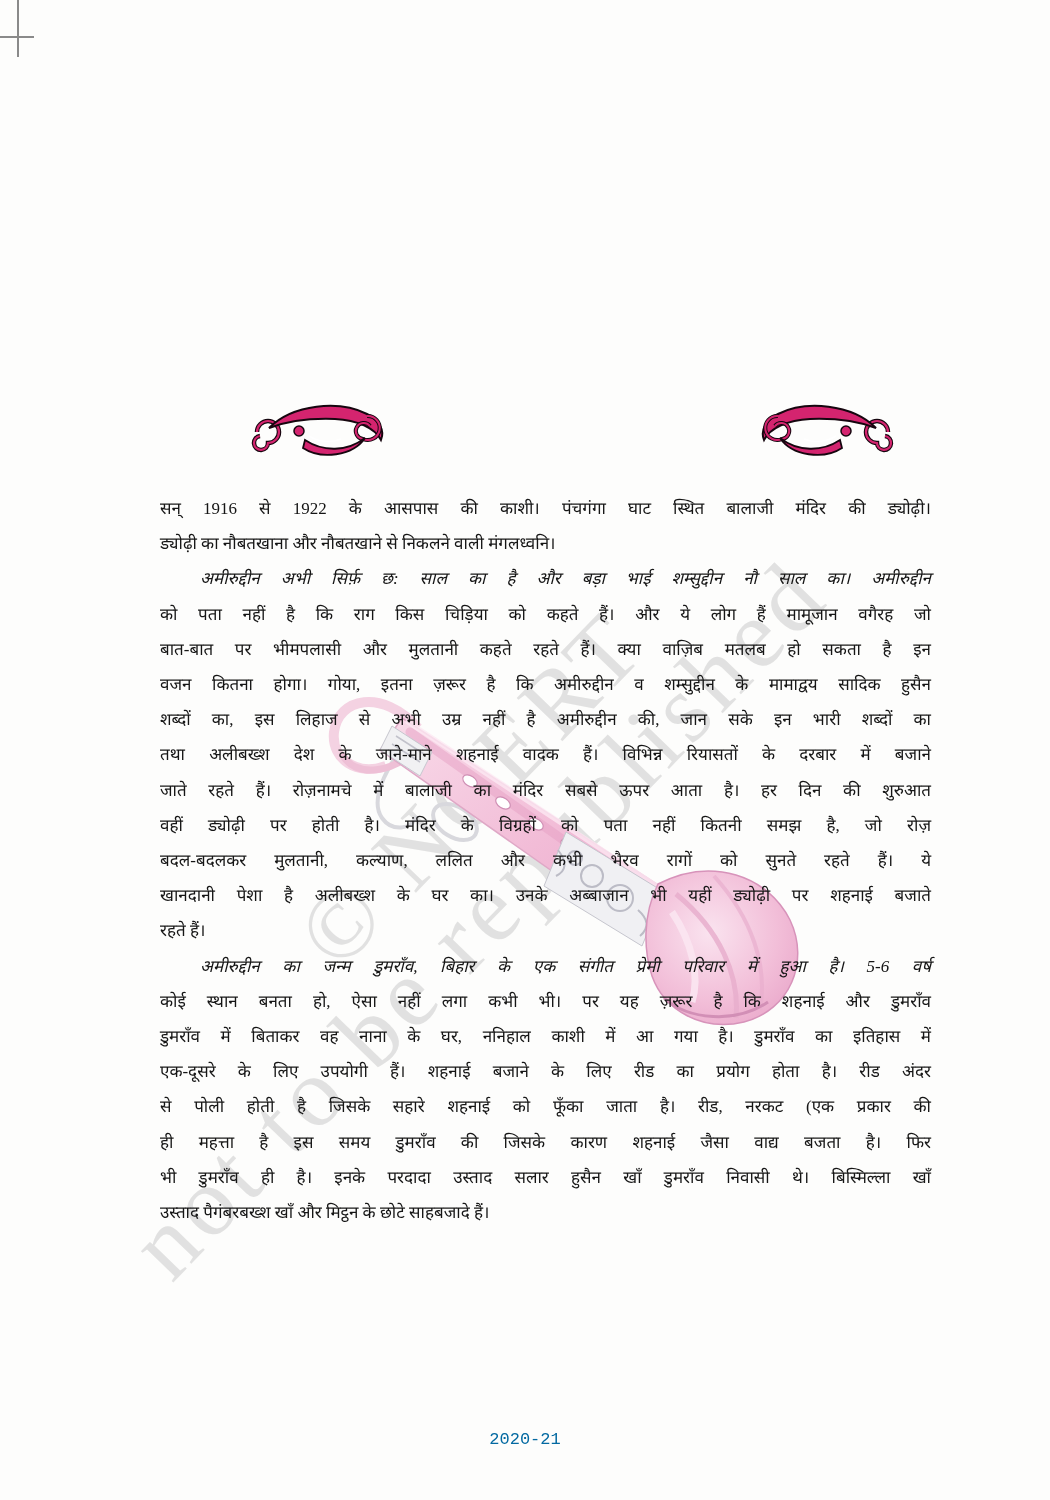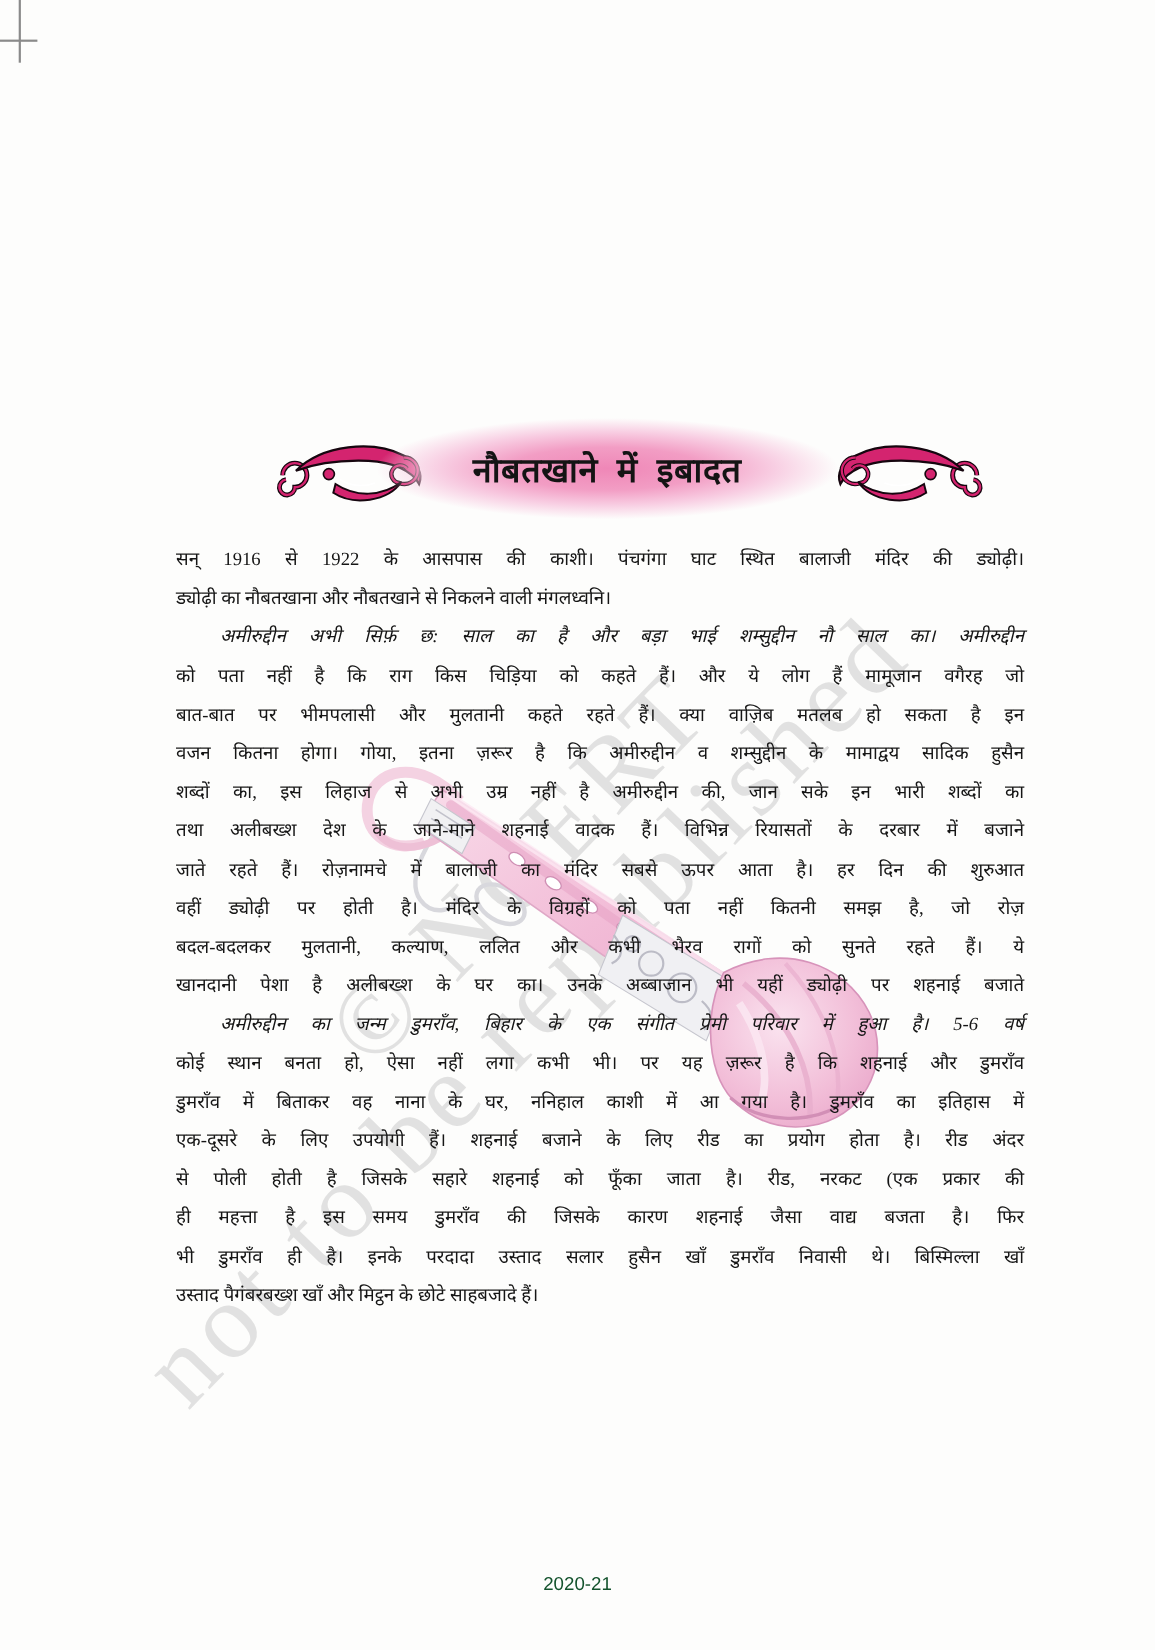--- a/index.html
+++ b/index.html
@@ -53,22 +53,22 @@
   .body-text{
     position:absolute;left:160px;top:491px;width:771px;z-index:3;
     font-size:17px;line-height:35.2px;
   }
   .pline{text-align:justify;text-align-last:justify;}
   .pl-last{text-align-last:left;}
   .pl-indent{text-indent:40px;font-style:italic;}
 
   .page-footer{
     position:absolute;left:0;top:1430px;width:100%;text-align:center;z-index:3;
-    font-family:Liberation Sans, sans-serif;
-    font-size:17px;color:#14532d;
+    font-family:Liberation Mono, monospace;
+    font-size:17px;color:#0369a1;
   }
 </style>
 </head>
 <body>
 
 <div class="page">
 
   <div class="crop-mark">
     <span class="v"></span>
     <span class="h"></span>
@@ -131,23 +131,20 @@
       <path d="M14,36 a11,11 0 1,1 11,11 a7,7 0 1,1 -8,-7" fill="none" stroke="#16060f" stroke-width="4.5"></path>
       <path d="M14,36 a11,11 0 1,1 11,11 a7,7 0 1,1 -8,-7" fill="none" stroke="#d4246f" stroke-width="2.2"></path>
       <path d="M26,32 C50,8 96,4 124,18 C136,24 142,34 138,44 C132,32 114,24 92,23 C66,22 42,26 26,32 Z" fill="#d4246f" stroke="#16060f" stroke-width="2"></path>
       <circle cx="56" cy="35" r="5" fill="#d4246f" stroke="#16060f" stroke-width="1.5"></circle>
       <path d="M124,20 a12,12 0 1,1 -4,23 a8,8 0 1,1 7,-13" fill="none" stroke="#16060f" stroke-width="4"></path>
       <path d="M124,20 a12,12 0 1,1 -4,23 a8,8 0 1,1 7,-13" fill="none" stroke="#d4246f" stroke-width="2"></path>
       <path d="M62,44 C80,56 104,56 122,42 C110,60 78,64 60,52 Z" fill="#d4246f" stroke="#16060f" stroke-width="1.8"></path>
       <path d="M66,40 C76,46 88,47 98,43" stroke="#ffffff" stroke-width="1.5" fill="none"></path>
     </svg>
 
-    <div class="title-oval">
-      <h1 class="chapter-title">नौबतखाने में इबादत</h1>
-    </div>
 
     <svg class="flourish right" width="150" height="62" viewBox="0 0 150 62" aria-hidden="true">
       <path d="M14,36 a11,11 0 1,1 11,11 a7,7 0 1,1 -8,-7" fill="none" stroke="#16060f" stroke-width="4.5"></path>
       <path d="M14,36 a11,11 0 1,1 11,11 a7,7 0 1,1 -8,-7" fill="none" stroke="#d4246f" stroke-width="2.2"></path>
       <path d="M26,32 C50,8 96,4 124,18 C136,24 142,34 138,44 C132,32 114,24 92,23 C66,22 42,26 26,32 Z" fill="#d4246f" stroke="#16060f" stroke-width="2"></path>
       <circle cx="56" cy="35" r="5" fill="#d4246f" stroke="#16060f" stroke-width="1.5"></circle>
       <path d="M124,20 a12,12 0 1,1 -4,23 a8,8 0 1,1 7,-13" fill="none" stroke="#16060f" stroke-width="4"></path>
       <path d="M124,20 a12,12 0 1,1 -4,23 a8,8 0 1,1 7,-13" fill="none" stroke="#d4246f" stroke-width="2"></path>
       <path d="M62,44 C80,56 104,56 122,42 C110,60 78,64 60,52 Z" fill="#d4246f" stroke="#16060f" stroke-width="1.8"></path>
       <path d="M66,40 C76,46 88,47 98,43" stroke="#ffffff" stroke-width="1.5" fill="none"></path>
@@ -163,20 +160,21 @@
         <div class="pline pl-indent">अमीरुद्दीन अभी सिर्फ़ छ: साल का है और बड़ा भाई शम्सुद्दीन नौ साल का। अमीरुद्दीन</div>
         <div class="pline">को पता नहीं है कि राग किस चिड़िया को कहते हैं। और ये लोग हैं मामूजान वगैरह जो</div>
         <div class="pline">बात-बात पर भीमपलासी और मुलतानी कहते रहते हैं। क्या वाज़िब मतलब हो सकता है इन</div>
         <div class="pline">वजन कितना होगा। गोया, इतना ज़रूर है कि अमीरुद्दीन व शम्सुद्दीन के मामाद्वय सादिक हुसैन</div>
         <div class="pline">शब्दों का, इस लिहाज से अभी उम्र नहीं है अमीरुद्दीन की, जान सके इन भारी शब्दों का</div>
         <div class="pline">तथा अलीबख्श देश के जाने-माने शहनाई वादक हैं। विभिन्न रियासतों के दरबार में बजाने</div>
         <div class="pline">जाते रहते हैं। रोज़नामचे में बालाजी का मंदिर सबसे ऊपर आता है। हर दिन की शुरुआत</div>
         <div class="pline">वहीं ड्योढ़ी पर होती है। मंदिर के विग्रहों को पता नहीं कितनी समझ है, जो रोज़</div>
         <div class="pline">बदल-बदलकर मुलतानी, कल्याण, ललित और कभी भैरव रागों को सुनते रहते हैं। ये</div>
         <div class="pline">खानदानी पेशा है अलीबख्श के घर का। उनके अब्बाजान भी यहीं ड्योढ़ी पर शहनाई बजाते</div>
+        <div class="pline pl-last">रहते हैं।</div>
       </div>
       <div class="paragraph">
         <div class="pline pl-indent">अमीरुद्दीन का जन्म डुमराँव, बिहार के एक संगीत प्रेमी परिवार में हुआ है। 5-6 वर्ष</div>
         <div class="pline">कोई स्थान बनता हो, ऐसा नहीं लगा कभी भी। पर यह ज़रूर है कि शहनाई और डुमराँव</div>
         <div class="pline">डुमराँव में बिताकर वह नाना के घर, ननिहाल काशी में आ गया है। डुमराँव का इतिहास में</div>
         <div class="pline">एक-दूसरे के लिए उपयोगी हैं। शहनाई बजाने के लिए रीड का प्रयोग होता है। रीड अंदर</div>
         <div class="pline">से पोली होती है जिसके सहारे शहनाई को फूँका जाता है। रीड, नरकट (एक प्रकार की</div>
         <div class="pline">ही महत्ता है इस समय डुमराँव की जिसके कारण शहनाई जैसा वाद्य बजता है। फिर</div>
         <div class="pline">भी डुमराँव ही है। इनके परदादा उस्ताद सलार हुसैन खाँ डुमराँव निवासी थे। बिस्मिल्ला खाँ</div>
         <div class="pline pl-last">उस्ताद पैगंबरबख्श खाँ और मिट्ठन के छोटे साहबजादे हैं।</div>

